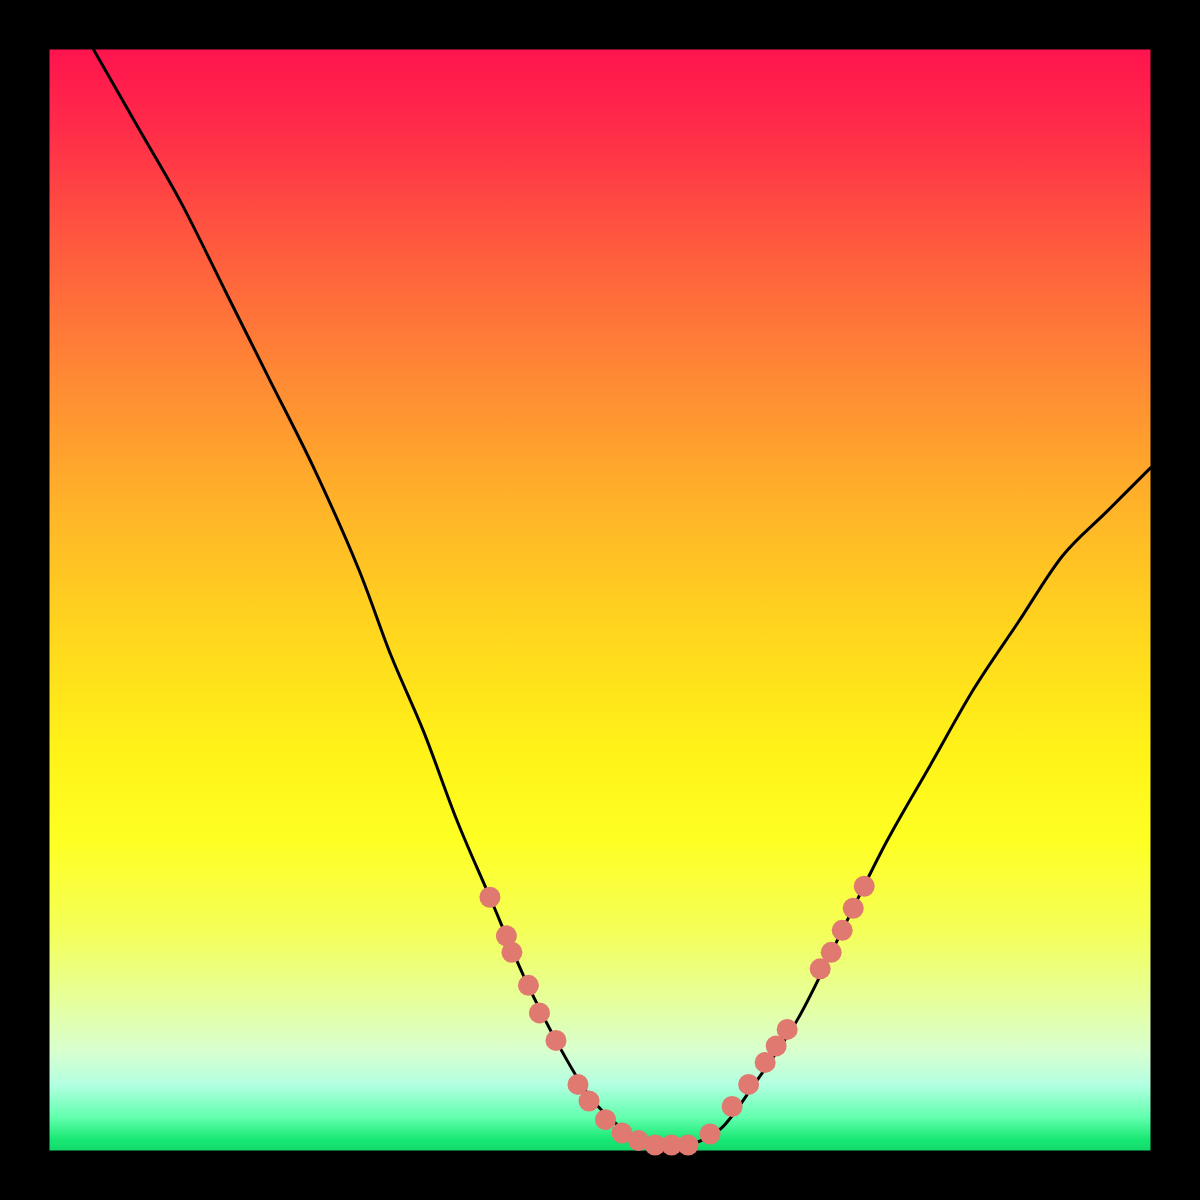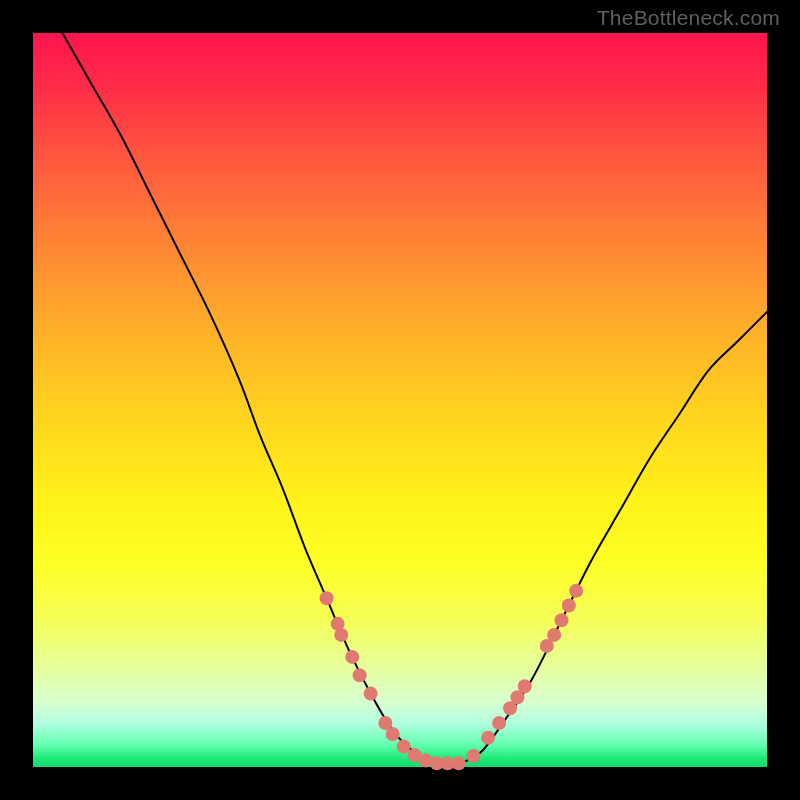--- a/index.html
+++ b/index.html
@@ -71,21 +71,20 @@
     font-size: 21px;
     letter-spacing: 0.2px;
     font-weight: 500;
     user-select: none;
   }
 </style>
 </head>
 <body>
 
 <div class="frame">
-  <div class="attribution">TheBottleneck.com</div>
 
   <div class="plot-area">
     <svg id="chart-svg" viewBox="0 0 734 734">
       <path id="curve-path" class="curve" d="M 29.36 0.00 C 34.25 8.56, 48.93 34.25, 58.72 51.38 C 68.51 68.51, 78.29 84.41, 88.08 102.76 C 97.87 121.11, 107.65 141.91, 117.44 161.48 C 127.23 181.05, 137.01 200.63, 146.80 220.20 C 156.59 239.77, 166.37 258.12, 176.16 278.92 C 185.95 299.72, 196.96 324.18, 205.52 344.98 C 214.08 365.78, 220.20 385.35, 227.54 403.70 C 234.88 422.05, 242.22 436.73, 249.56 455.08 C 256.90 473.43, 264.24 495.45, 271.58 513.80 C 278.92 532.15, 286.26 548.05, 293.60 565.18 C 300.94 582.31, 308.28 600.66, 315.62 616.56 C 322.96 632.46, 330.30 647.14, 337.64 660.60 C 344.98 674.06, 352.32 687.51, 359.66 697.30 C 367.00 707.09, 374.34 713.82, 381.68 719.32 C 389.02 724.83, 396.36 728.50, 403.70 730.33 C 411.04 732.17, 418.38 732.17, 425.72 730.33 C 433.06 728.50, 440.40 726.05, 447.74 719.32 C 455.08 712.59, 461.20 702.19, 469.76 689.96 C 478.32 677.73, 489.33 663.05, 499.12 645.92 C 508.91 628.79, 518.69 606.77, 528.48 587.20 C 538.27 567.63, 548.05 546.83, 557.84 528.48 C 567.63 510.13, 577.41 494.23, 587.20 477.10 C 596.99 459.97, 606.77 441.62, 616.56 425.72 C 626.35 409.82, 636.13 396.36, 645.92 381.68 C 655.71 367.00, 665.49 349.87, 675.28 337.64 C 685.07 325.41, 694.85 318.07, 704.64 308.28 C 714.43 298.49, 729.11 283.81, 734.00 278.92"></path>
       <g id="markers-group">
           <circle cx="293.60" cy="565.18" r="7" class="dot"></circle>
           <circle cx="304.61" cy="590.87" r="7" class="dot"></circle>
           <circle cx="308.28" cy="601.88" r="7" class="dot"></circle>
           <circle cx="319.29" cy="623.90" r="7" class="dot"></circle>
           <circle cx="326.63" cy="642.25" r="7" class="dot"></circle>

